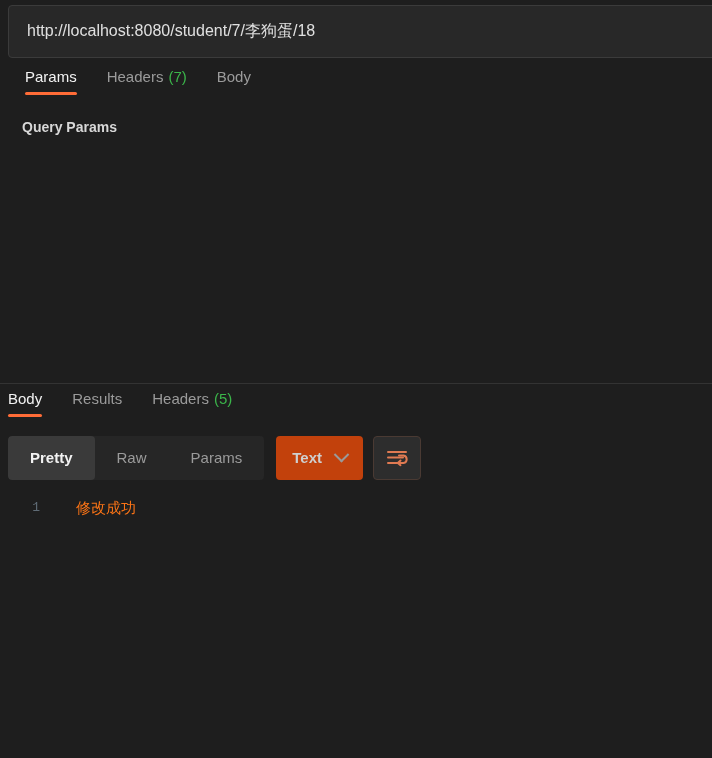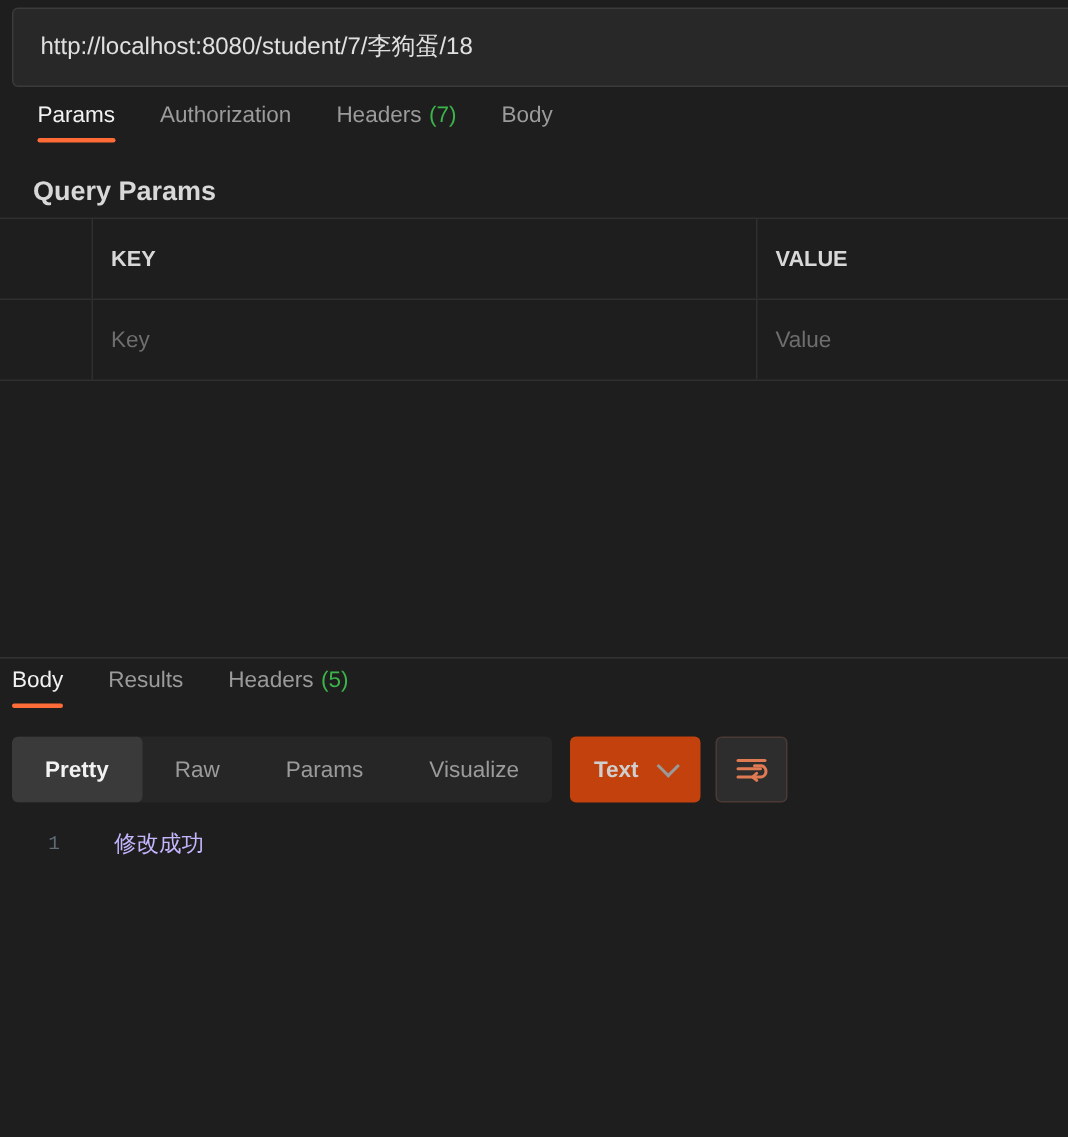--- a/index.html
+++ b/index.html
@@ -118,21 +118,21 @@
   }
   .tab.active .underline { display: block; }
   .cnt { color: #3bb54a; margin-left: 5px; }
 
   
   .qp-title {
     flex: 0 0 36px;
     display: flex;
     align-items: center;
     padding-left: 22px;
-    font-size: 18px;
+    font-size: 14px;
     font-weight: bold;
     color: #d8d8d8;
   }
 
   .params-table {
     flex: 0 0 111px;
     border-top: 1px solid #2f2f2f;
     box-sizing: border-box;
   }
   .prow {
@@ -261,21 +261,21 @@
     text-align: right;
     padding-right: 8px;
     box-sizing: border-box;
     color: #5f6b75;
     font-family: "Liberation Mono", monospace;
     font-size: 13px;
     line-height: 22px;
   }
   .code-text {
     padding-left: 28px;
-    color: #c4b5fd;
+    color: #f97316;
     line-height: 22px;
     white-space: pre;
   }
 </style>
 </head>
 <body>
 
 <div id="app">
 
   <div class="urlbar">
@@ -285,50 +285,34 @@
       </div>
     </div>
   </div>
 
   <div class="req-tabs">
     <div class="tab active">
       <span>Params</span>
       <span class="underline"></span>
     </div>
     <div class="tab">
-      <span>Authorization</span>
-
-    </div>
-    <div class="tab">
       <span>Headers</span>
       <span class="cnt">(7)</span>
 
     </div>
     <div class="tab">
       <span>Body</span>
 
     </div>
   </div>
 
   <div class="qp-title">
     <span>Query Params</span>
   </div>
 
-  <div class="params-table">
-    <div class="prow header">
-      <div class="pcell c-check"></div>
-      <div class="pcell c-key">KEY</div>
-      <div class="pcell c-value">VALUE</div>
-    </div>
-    <div class="prow body">
-      <div class="pcell c-check"></div>
-      <div class="pcell c-key">Key</div>
-      <div class="pcell c-value">Value</div>
-    </div>
-  </div>
 
   <div class="filler"></div>
 
   <div class="splitter"></div>
 
   <div class="res-tabs">
     <div class="tab active">
       <span>Body</span>
       <span class="underline"></span>
     </div>
@@ -341,21 +325,20 @@
       <span class="cnt">(5)</span>
 
     </div>
   </div>
 
   <div class="fmt-bar">
     <div class="seg">
       <div class="seg-item active">Pretty</div>
       <div class="seg-item">Raw</div>
       <div class="seg-item">Params</div>
-      <div class="seg-item">Visualize</div>
     </div>
     <div class="drop">
       <span>Text</span>
       <span class="chev"></span>
     </div>
     <div class="wrap-btn">
       <svg width="22" height="18" viewBox="0 0 22 18">
         <line x1="2" y1="3" x2="20" y2="3" stroke="#e07a52" stroke-width="2" stroke-linecap="round"></line>
         <line x1="2" y1="8.5" x2="17" y2="8.5" stroke="#e07a52" stroke-width="2" stroke-linecap="round"></line>
         <path d="M2 14 L13 14" stroke="#e07a52" stroke-width="2" stroke-linecap="round" fill="none"></path>

